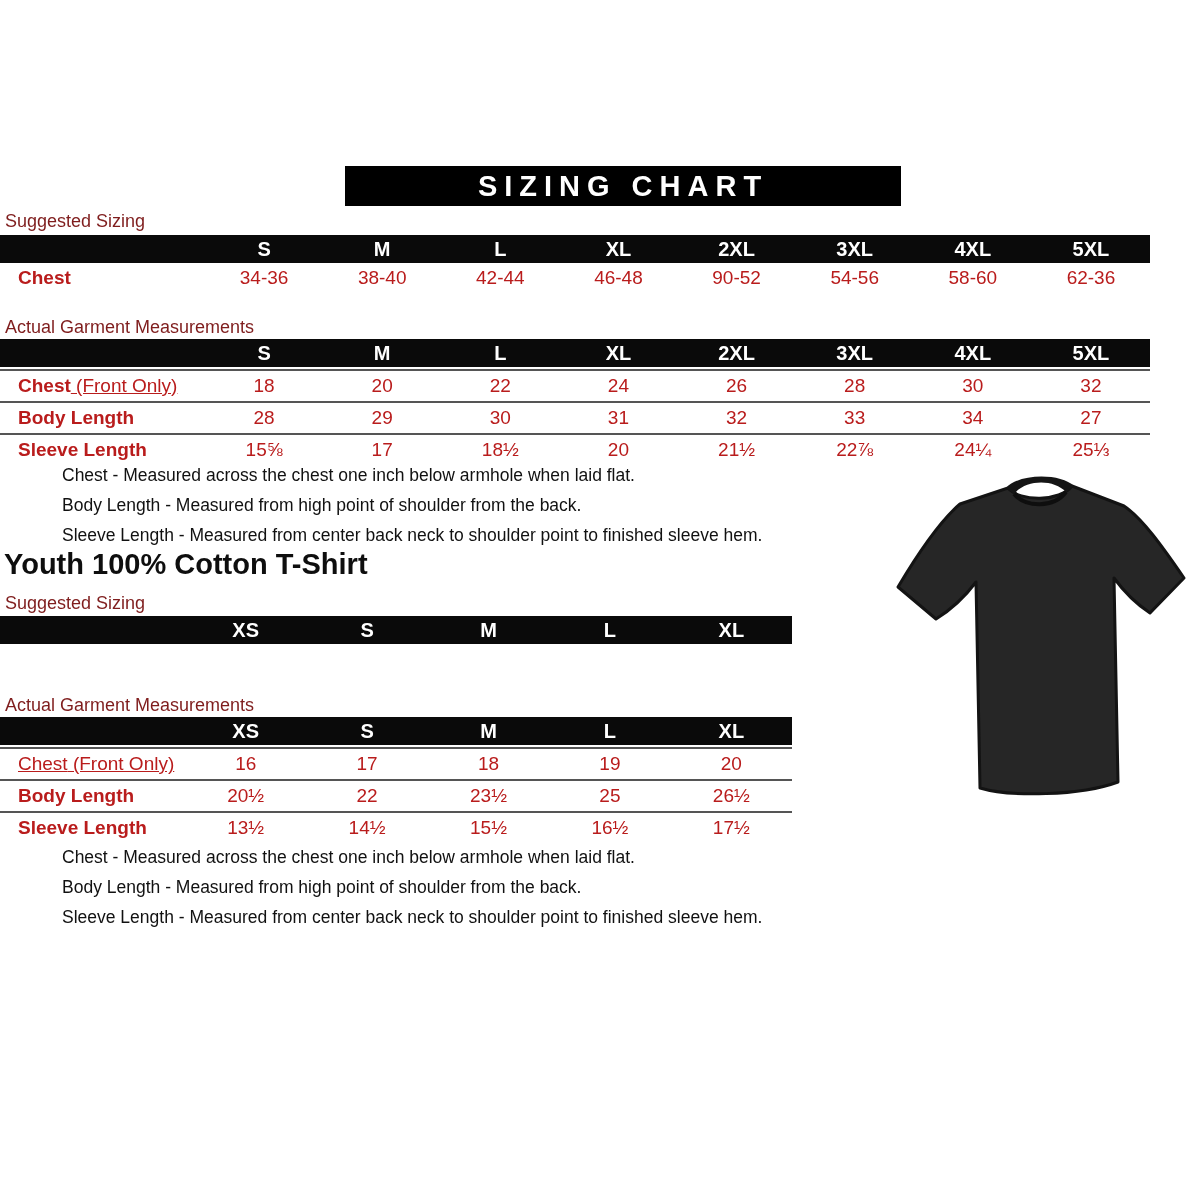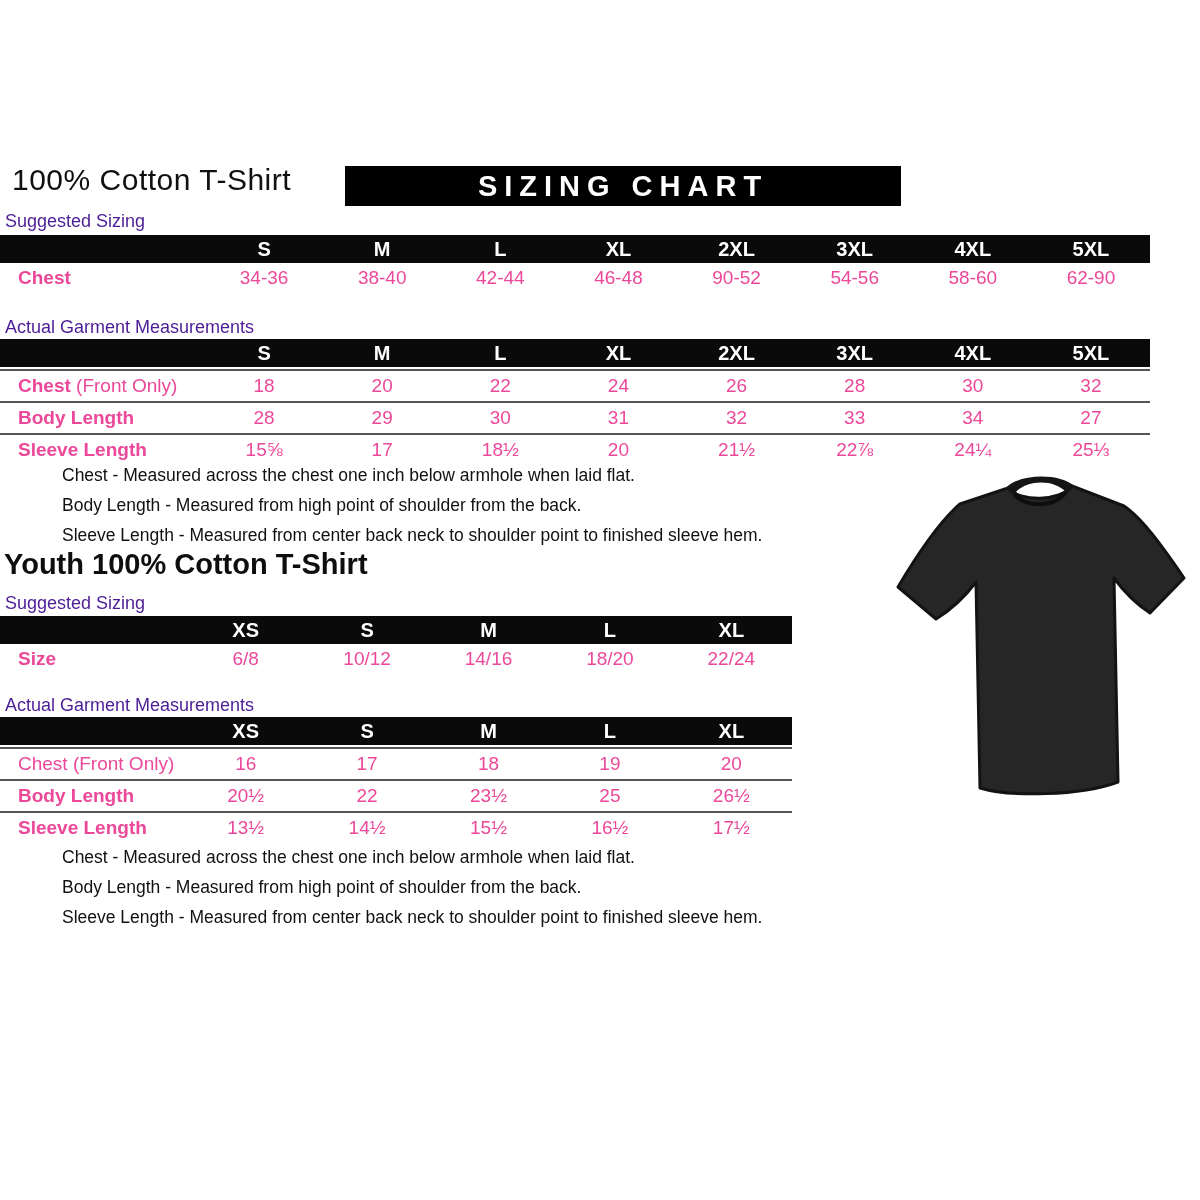--- a/index.html
+++ b/index.html
@@ -7,50 +7,49 @@
     position:relative; width:1200px; height:1200px; background:#ffffff;
     font-family:"Liberation Sans","DejaVu Sans",sans-serif; color:#1a1a1a; overflow:hidden;
   }
   .abs { position:absolute; }
 
   
   .main-title { left:12px; top:163px; font-size:30px; font-weight:400; letter-spacing:.5px; color:#101010; }
   .banner { left:345px; top:166px; width:556px; height:40px; background:#000000; color:#fff;
             display:flex; align-items:center; justify-content:center;
             font-weight:700; font-size:29px; letter-spacing:7px; }
-  .section-heading { font-size:18px; color:#4c1d95; }
+  .section-heading { font-size:18px; color:#7f1d1d; }
   .youth-title { left:4px; top:548px; font-size:29px; font-weight:700; color:#0e0e0e; }
 
   
   .sztable { position:absolute; }
   .trow { display:flex; align-items:stretch; }
   .thead { background:#0a0a0a; color:#ffffff; height:28px; font-weight:700; font-size:20px; }
-  .tdata { height:30px; font-size:19px; color:#ec4899; }
+  .tdata { height:30px; font-size:19px; color:#b91c1c; }
   .lined .thead { margin-bottom:2px; }
   .lined .tdata { border-top:2px solid #555; }
   .tcell { flex:1; display:flex; align-items:center; justify-content:center; }
   .label-col { justify-content:flex-start; padding-left:18px; box-sizing:border-box; font-size:19px; }
   .adult-t .label-col { flex:0 0 205px; }
   .youth-t .label-col { flex:0 0 185px; }
   .lb { font-weight:700; white-space:pre; }
-  .ln { font-weight:400; white-space:pre; }
+  .ln { font-weight:400; white-space:pre;text-decoration:underline; }
 
   
   .notes { position:absolute; left:14px; }
   .note-line { font-size:17.5px; height:30px; display:flex; align-items:center; color:#111;margin-left:48px; }
 
   
   .tshirt-wrap { left:888px; top:466px; width:305px; height:345px; }
 </style>
 </head>
 <body>
 
 <div class="page">
 
-  <div class="abs main-title">100% Cotton T-Shirt</div>
   <div class="abs banner">SIZING CHART</div>
 
   <div class="abs section-heading" style="left:5px; top:211px;">Suggested Sizing</div>
   <div class="sztable adult-t" style="left:0; top:235px; width:1150px;">
       <div class="trow thead">
         <div class="tcell label-col"></div>
         <div class="tcell">S</div>
         <div class="tcell">M</div>
         <div class="tcell">L</div>
         <div class="tcell">XL</div>
@@ -63,21 +62,21 @@
         <div class="tcell label-col">
           <span class="lb">Chest</span>
         </div>
         <div class="tcell">34-36</div>
         <div class="tcell">38-40</div>
         <div class="tcell">42-44</div>
         <div class="tcell">46-48</div>
         <div class="tcell">90-52</div>
         <div class="tcell">54-56</div>
         <div class="tcell">58-60</div>
-        <div class="tcell">62-90</div>
+        <div class="tcell">62-36</div>
       </div>
     </div>
 
   <div class="abs section-heading" style="left:5px; top:317px;">Actual Garment Measurements</div>
   <div class="sztable adult-t lined" style="left:0; top:339px; width:1150px;">
       <div class="trow thead">
         <div class="tcell label-col"></div>
         <div class="tcell">S</div>
         <div class="tcell">M</div>
         <div class="tcell">L</div>
@@ -139,30 +138,20 @@
 
   <div class="abs section-heading" style="left:5px; top:593px;">Suggested Sizing</div>
   <div class="sztable youth-t" style="left:0; top:616px; width:792px;">
       <div class="trow thead">
         <div class="tcell label-col"></div>
         <div class="tcell">XS</div>
         <div class="tcell">S</div>
         <div class="tcell">M</div>
         <div class="tcell">L</div>
         <div class="tcell">XL</div>
-      </div>
-      <div class="trow tdata">
-        <div class="tcell label-col">
-          <span class="lb">Size</span>
-        </div>
-        <div class="tcell">6/8</div>
-        <div class="tcell">10/12</div>
-        <div class="tcell">14/16</div>
-        <div class="tcell">18/20</div>
-        <div class="tcell">22/24</div>
       </div>
     </div>
 
   <div class="abs section-heading" style="left:5px; top:695px;">Actual Garment Measurements</div>
   <div class="sztable youth-t lined" style="left:0; top:717px; width:792px;">
       <div class="trow thead">
         <div class="tcell label-col"></div>
         <div class="tcell">XS</div>
         <div class="tcell">S</div>
         <div class="tcell">M</div>

